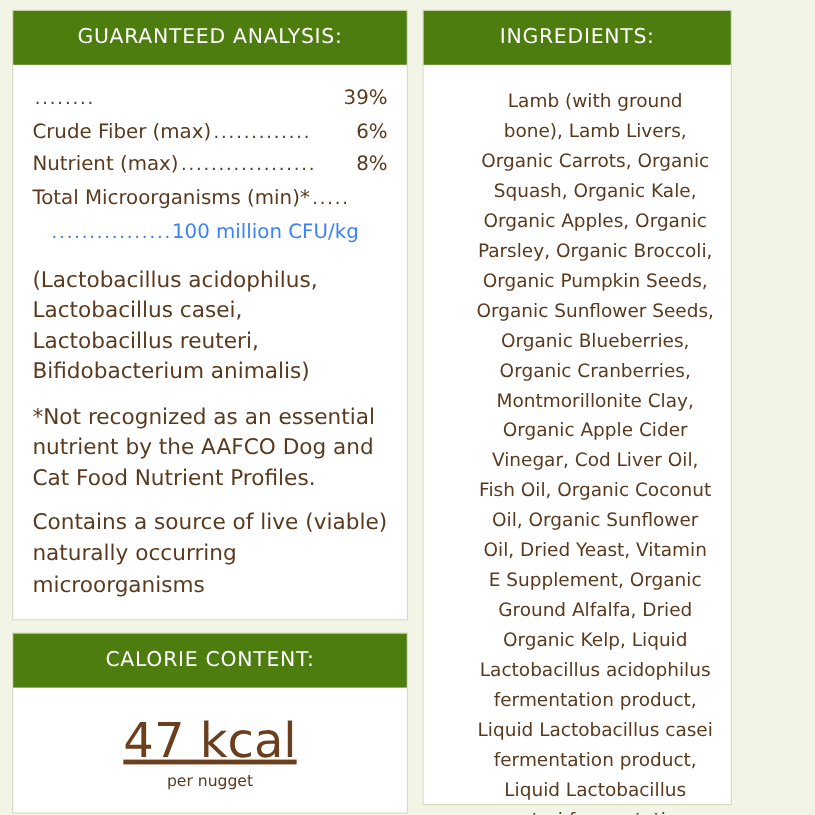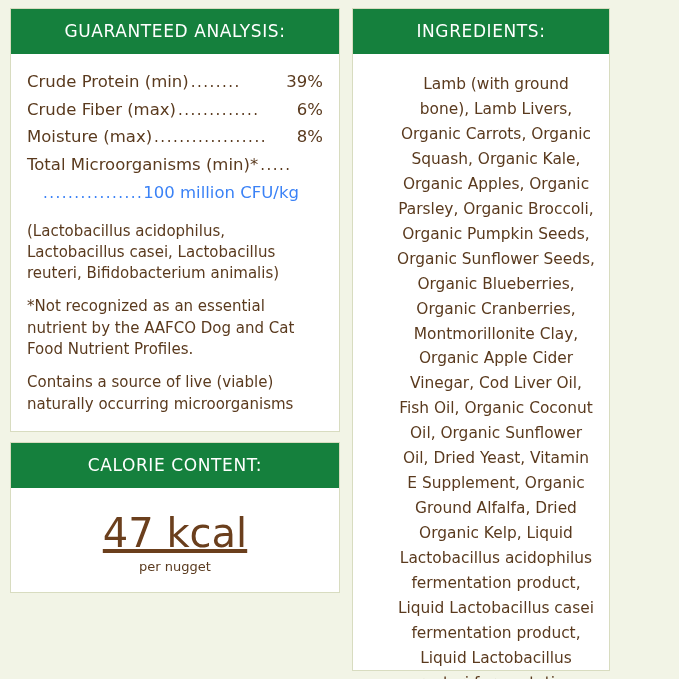--- a/index.html
+++ b/index.html
@@ -33,21 +33,21 @@
     width: 258px;
     display: flex;
     flex-direction: column;
   }
   .panel {
     background: #ffffff;
     border: 1px solid #d8dcc0;
     box-sizing: border-box;
   }
   .panel-header {
-    background: #15803d;
+    background: #4d7c0f;
     color: #ffffff;
     text-align: center;
     font-size: 17px;
     letter-spacing: 0.6px;
     padding: 12px 6px 13px;
     font-weight: 400;
   }
   .panel-body {
     padding: 14px 16px 16px;
     font-size: 15.5px;
@@ -82,21 +82,21 @@
   .ga-cont {
     font-size: 16.5px;
     line-height: 1.68;
     padding-left: 16px;
     white-space: nowrap;
     color: #3b82f6;
   }
   .ga-cont .dots { letter-spacing: 1.5px; font-size: 15px; }
 
   .note {
-    font-size: 15px;
+    font-size: 18px;
     line-height: 1.42;
     margin: 12px 0 0 0;
     color: #5a3a1e;
   }
   .note.first { margin-top: 14px; }
 
   
   .cal-body {
     padding: 16px 14px 18px;
     text-align: center;
@@ -135,31 +135,30 @@
 <div class="page">
 
   <div class="col-left">
 
     <div class="panel">
       <div class="panel-header">GUARANTEED ANALYSIS:</div>
       <div class="panel-body">
 
         <ul class="ga-list">
           <li class="ga-row">
-            <span class="ga-label">Crude Protein (min)</span>
             <span class="ga-dots">........</span>
             <span class="ga-value">39%</span>
           </li>
           <li class="ga-row">
             <span class="ga-label">Crude Fiber (max)</span>
             <span class="ga-dots">.............</span>
             <span class="ga-value">6%</span>
           </li>
           <li class="ga-row">
-            <span class="ga-label">Moisture (max)</span>
+            <span class="ga-label">Nutrient (max)</span>
             <span class="ga-dots">..................</span>
             <span class="ga-value">8%</span>
           </li>
           <li class="ga-row">
             <span class="ga-label">Total Microorganisms (min)*</span>
             <span class="ga-dots">.....</span>
             <span class="ga-value"></span>
           </li>
           <li class="ga-cont">
             <span class="dots">................</span><span>100 million CFU/kg</span>

